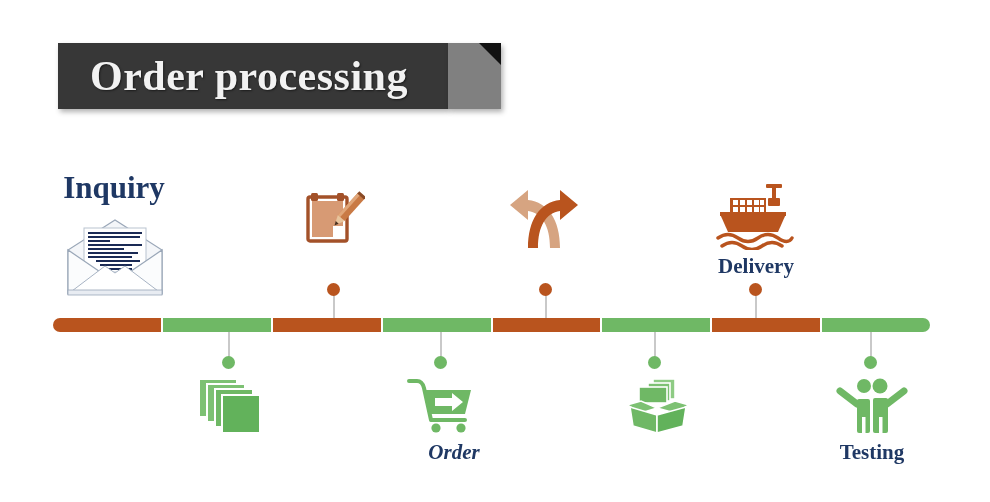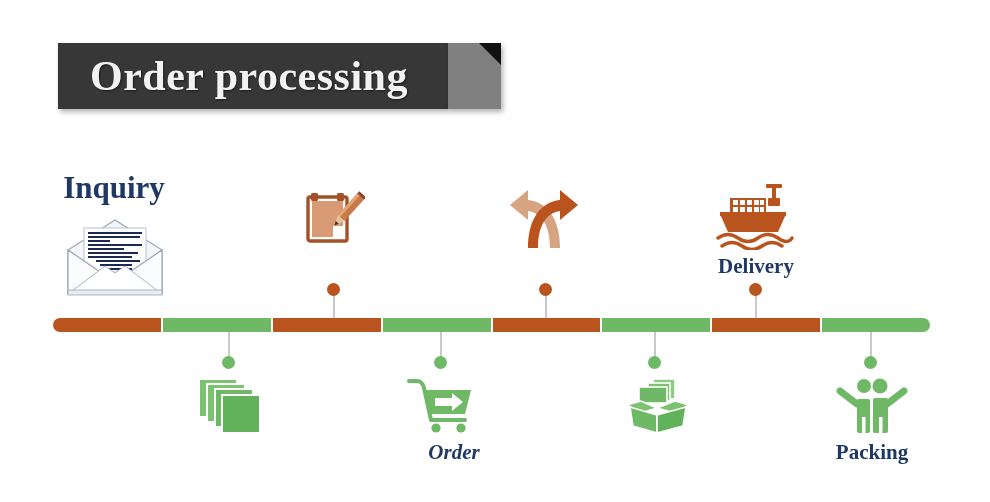--- a/index.html
+++ b/index.html
@@ -345,15 +345,15 @@
       <path d="M5 14 L22 27" stroke="#6fb865" stroke-width="7" stroke-linecap="round"></path>
       <rect x="22" y="22" width="13" height="34" rx="2" fill="#6fb865"></rect>
       <rect x="27" y="40" width="3.5" height="16" fill="#ffffff"></rect>
 
       <circle cx="45" cy="9" r="7.5" fill="#6fb865"></circle>
       <path d="M69 14 L52 27" stroke="#6fb865" stroke-width="7" stroke-linecap="round"></path>
       <rect x="38" y="21" width="15" height="35" rx="2" fill="#6fb865"></rect>
       <rect x="44" y="40" width="3.5" height="16" fill="#ffffff"></rect>
     </svg>
   </div>
-  <div class="stage-label" style="left:817px; top:440px; width:110px;">Packing</div>
+  <div class="stage-label" style="left:817px; top:440px; width:110px;">Testing</div>
 
 </div>
 
 </body></html>

